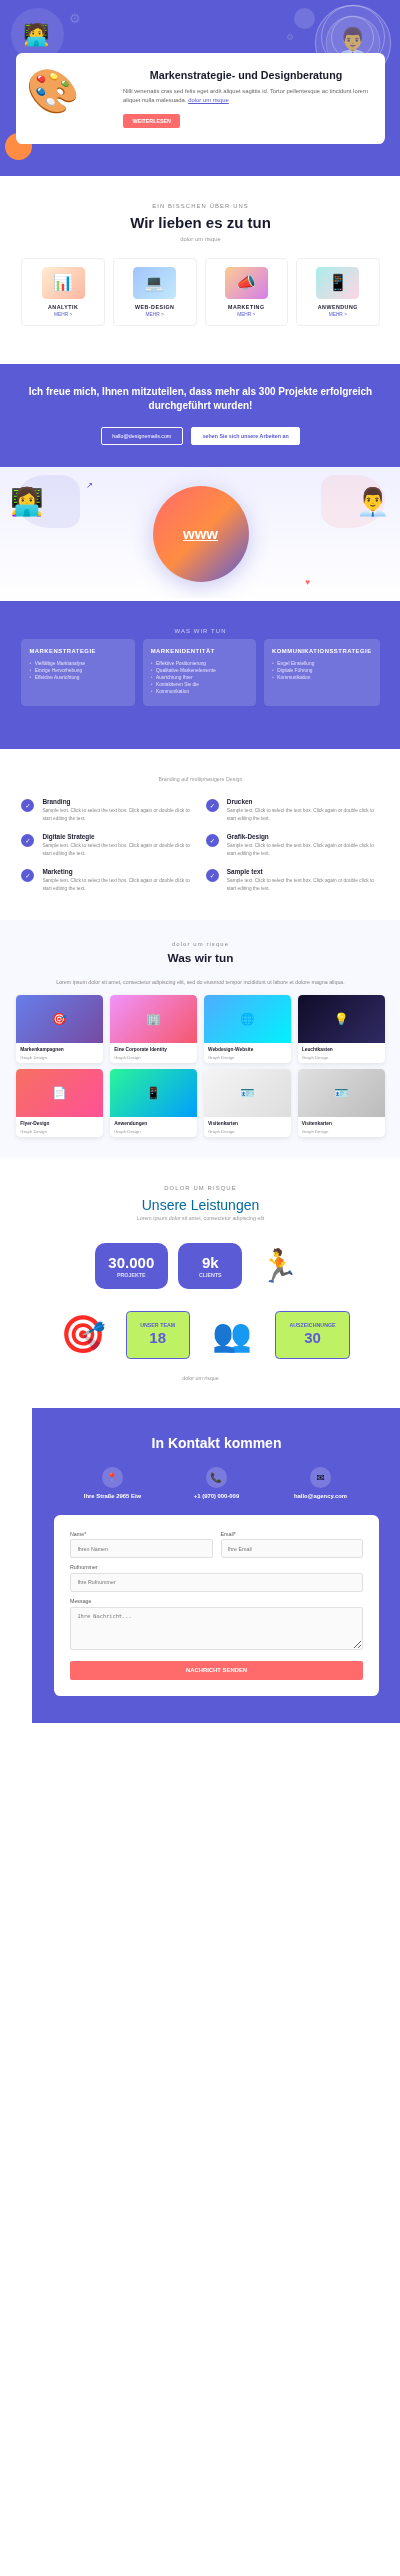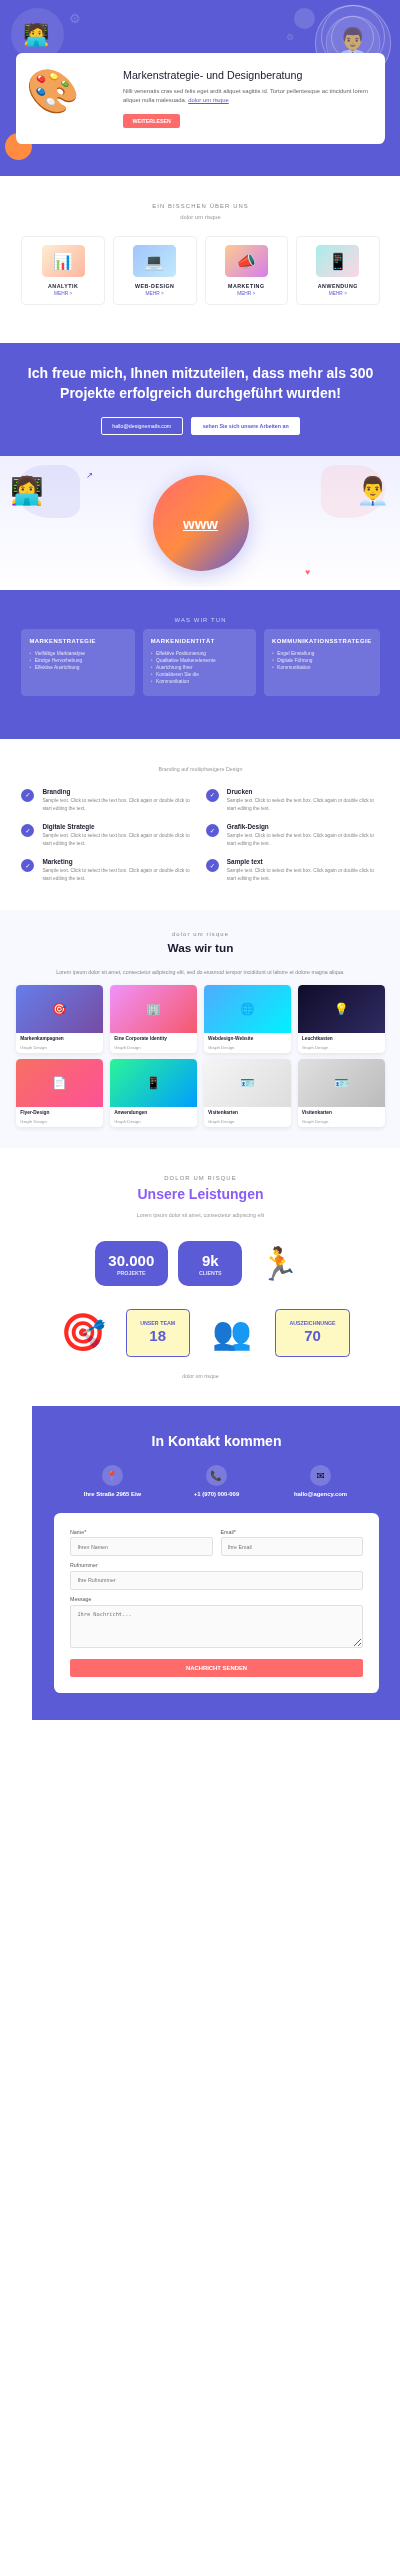--- a/index.html
+++ b/index.html
@@ -16,23 +16,24 @@
     .hero-content {
       background: #fff;
       border-radius: 6.4px;
       padding: 16px 16px 16px 107px;
       position: relative;
       margin-top: 32px;
       min-height: 86px;
     }
     .hero-title {
       font-size: 10.7px;
-      font-weight: 400;
+      font-weight: 700;
       color: #1a1a2e;
       margin-bottom: 5.3px;
+      text-align: center;
     }
     .hero-desc {
       font-size: 5.9px;
       color: #666;
       line-height: 1.6;
       margin-bottom: 8px;
     }
     .hero-btn {
       background: #ff6b6b;
       color: #fff;
@@ -104,21 +105,21 @@
       color: #5b5bd6;
     }
 
     
     .quote-section {
       background: #5b5bd6;
       padding: 21.4px 27px;
       text-align: center;
     }
     .quote-text {
-      font-size: 14px;
+      font-size: 10px;
       font-weight: 700;
       color: #fff;
       line-height: 1.4;
       margin-bottom: 13.4px;
     }
     .quote-buttons {
       display: flex;
       gap: 8px;
       justify-content: center;
     }
@@ -329,23 +330,23 @@
     }
 
     
     .stats-section {
       padding: 27px 21.4px;
       background: #fff;
       text-align: center;
     }
     .stats-title {
       font-size: 14px;
-      font-weight: 700;
-      color: #8b5cf6;
-      margin-bottom: 10px;
+      font-weight: 400;
+      color: #0369a1;
+      margin-bottom: 2px;
     }
     .stats-subtitle {
       font-size: 5.3px;
       color: #999;
       margin-bottom: 18.7px;
     }
     .stat-box {
       background: #5b5bd6;
       border-radius: 10px;
       padding: 10.7px 13.4px;
@@ -469,21 +470,21 @@
     .img-flyer { background: linear-gradient(135deg, #f77062, #fe5196); }
     .img-anwendungen { background: linear-gradient(135deg, #2af598, #009efd); }
     .img-visitenkarten { background: linear-gradient(135deg, #f5f5f5, #ddd); }
     .img-visitenkarten2 { background: linear-gradient(135deg, #e0e0e0, #bbb); }
     .stat-box-outline {
       border: 1.1px solid #5b5bd6;
       border-radius: 4.3px;
       padding: 10.7px 13.4px;
       min-width: 64px;
       color: #5b5bd6;
-      background: #fef9c3;
+      background: #bef264;
     }
     .stat-number-outline {
       font-size: 15px;
       font-weight: 900;
       color: #5b5bd6;
       margin-bottom: 1.1px;
     }
     .runner-illustration {
       width: 53px;
       height: 53px;
@@ -540,20 +541,21 @@
     <h1 class="hero-title">Markenstrategie- und Designberatung</h1>
     <p class="hero-desc">
       Nilli venenatis cras sed felis eget ardit aliquet sagittis id. Tortor pellentesque ac tincidunt lorem aliquet nulla malesuada. <span style="color:#5b5bd6;text-decoration:underline;cursor:pointer;">dolor um risque</span>
     </p>
     <button class="hero-btn">WEITERLESEN</button>
   </div>
 </section>
 
 <section class="about-section">
   <p class="section-label">EIN BISSCHEN ÜBER UNS</p>
+  <h2 class="section-title">Wir lieben es zu tun</h2>
   <p class="section-subtitle">dolor um risque</p>
 
   <div class="services-grid">
     <div class="service-card">
       <div class="service-icon img-analytik" style="border-radius:4.3px;font-size:16px;">📊</div>
       <div class="service-name">ANALYTIK</div>
       <div class="service-more">MEHR &gt;</div>
     </div>
     <div class="service-card">
       <div class="service-icon img-webdesign" style="border-radius:4.3px;font-size:16px;">💻</div>
@@ -745,21 +747,21 @@
 
   <div style="display:flex;align-items:center;justify-content:center;gap:10.7px;">
     <div class="target-illustration">🎯</div>
     <div class="stat-box-outline">
       <div style="font-size:5.3px;font-weight:700;color:#5b5bd6;margin-bottom:1.1px;">UNSER TEAM</div>
       <div class="stat-number-outline">18</div>
     </div>
     <div class="team-illustration">👥</div>
     <div class="stat-box-outline">
       <div style="font-size:5.3px;font-weight:700;color:#5b5bd6;margin-bottom:1.1px;">AUSZEICHNUNGE</div>
-      <div class="stat-number-outline">70</div>
+      <div class="stat-number-outline">30</div>
     </div>
   </div>
 
   <p style="font-size:5.3px;color:#999;margin-top:8px;">dolor um risque</p>
 </section>
 
 <section class="contact-section">
   <h2 class="contact-title">In Kontakt kommen</h2>
 
   <div class="contact-info-row">

